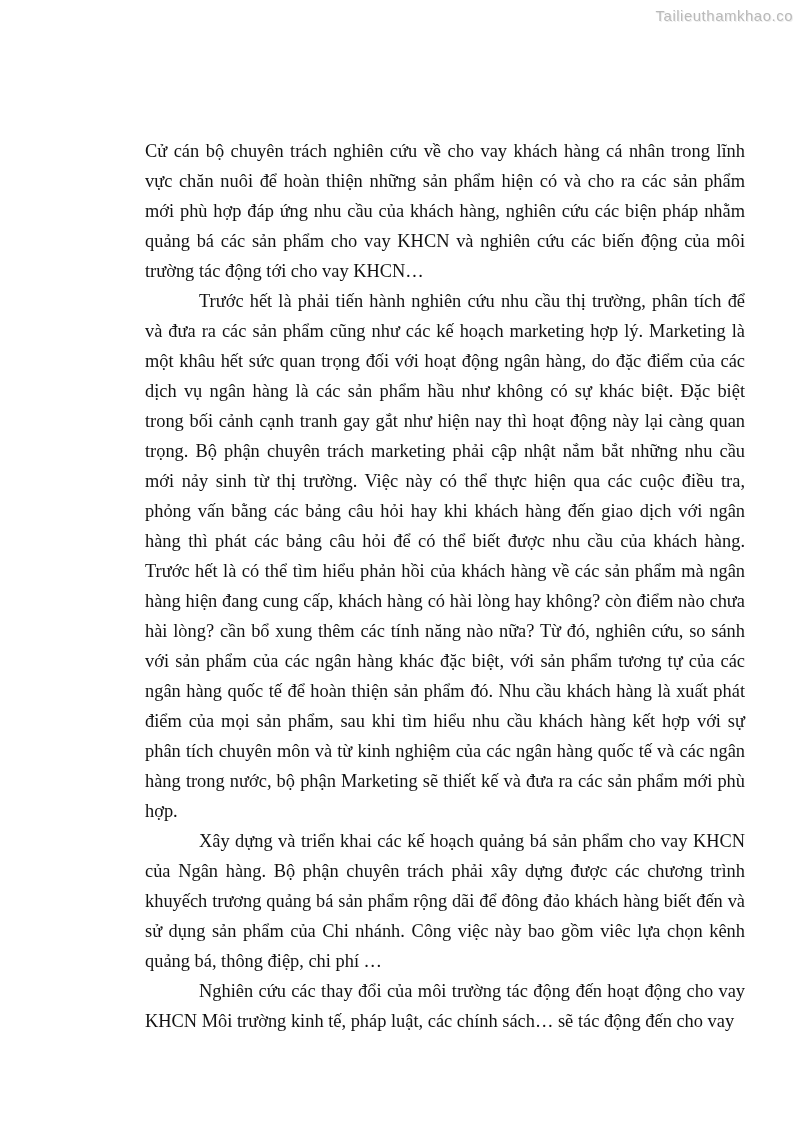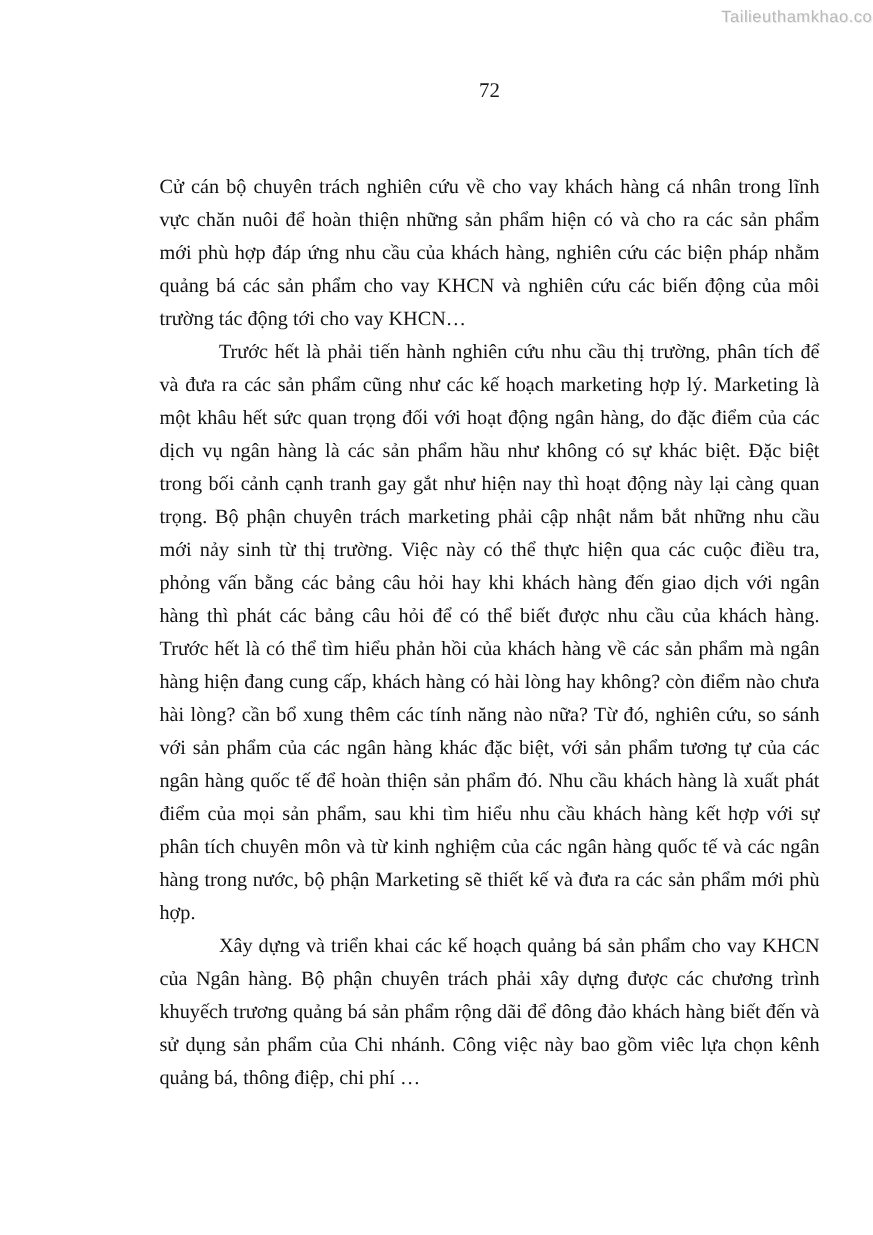--- a/index.html
+++ b/index.html
@@ -31,21 +31,21 @@
     position: absolute;
     top: 72px;
     left: 127px;
     width: 600px;
     text-align: center;
     font-size: 19px;
     color: #1a1a1a;
   }
   .body-text {
     position: absolute;
-    top: 154px;
+    top: 136px;
     left: 127px;
     width: 600px;
     font-size: 18.4px;
     line-height: 30px;
     text-align: justify;
     text-justify: inter-word;
     color: #121212;
   }
   .body-text p {
     margin: 0;
@@ -55,21 +55,21 @@
     text-indent: 54px;
   }
 </style>
 </head>
 <body>
 
 <div class="page">
 
   <div class="watermark">Tailieuthamkhao.com</div>
 
-  <div class="page-number">72</div>
 
   <div class="body-text">
     <p>Cử cán bộ chuyên trách nghiên cứu về cho vay khách hàng cá nhân trong lĩnh vực chăn nuôi để hoàn thiện những sản phẩm hiện có và cho ra các sản phẩm mới phù hợp đáp ứng nhu cầu của khách hàng, nghiên cứu các biện pháp nhằm quảng bá các sản phẩm cho vay KHCN và nghiên cứu các biến động của môi trường tác động tới cho vay KHCN…</p>
     <p class="indent">Trước hết là phải tiến hành nghiên cứu nhu cầu thị trường, phân tích để và đưa ra các sản phẩm cũng như các kế hoạch marketing hợp lý. Marketing là một khâu hết sức quan trọng đối với hoạt động ngân hàng, do đặc điểm của các dịch vụ ngân hàng là các sản phẩm hầu như không có sự khác biệt. Đặc biệt trong bối cảnh cạnh tranh gay gắt như hiện nay thì hoạt động này lại càng quan trọng. Bộ phận chuyên trách marketing phải cập nhật nắm bắt những nhu cầu mới nảy sinh từ thị trường. Việc này có thể thực hiện qua các cuộc điều tra, phỏng vấn bằng các bảng câu hỏi hay khi khách hàng đến giao dịch với ngân hàng thì phát các bảng câu hỏi để có thể biết được nhu cầu của khách hàng. Trước hết là có thể tìm hiểu phản hồi của khách hàng về các sản phẩm mà ngân hàng hiện đang cung cấp, khách hàng có hài lòng hay không? còn điểm nào chưa hài lòng? cần bổ xung thêm các tính năng nào nữa? Từ đó, nghiên cứu, so sánh với sản phẩm của các ngân hàng khác đặc biệt, với sản phẩm tương tự của các ngân hàng quốc tế để hoàn thiện sản phẩm đó. Nhu cầu khách hàng là xuất phát điểm của mọi sản phẩm, sau khi tìm hiểu nhu cầu khách hàng kết hợp với sự phân tích chuyên môn và từ kinh nghiệm của các ngân hàng quốc tế và các ngân hàng trong nước, bộ phận Marketing sẽ thiết kế và đưa ra các sản phẩm mới phù hợp.</p>
     <p class="indent">Xây dựng và triển khai các kế hoạch quảng bá sản phẩm cho vay KHCN của Ngân hàng. Bộ phận chuyên trách phải xây dựng được các chương trình khuyếch trương quảng bá sản phẩm rộng dãi để đông đảo khách hàng biết đến và sử dụng sản phẩm của Chi nhánh. Công việc này bao gồm viêc lựa chọn kênh quảng bá, thông điệp, chi phí …</p>
+    <p class="indent">Nghiên cứu các thay đổi của môi trường tác động đến hoạt động cho vay KHCN Môi trường kinh tế, pháp luật, các chính sách… sẽ tác động đến cho vay</p>
   </div>
 
 </div>
 
 </body></html>

